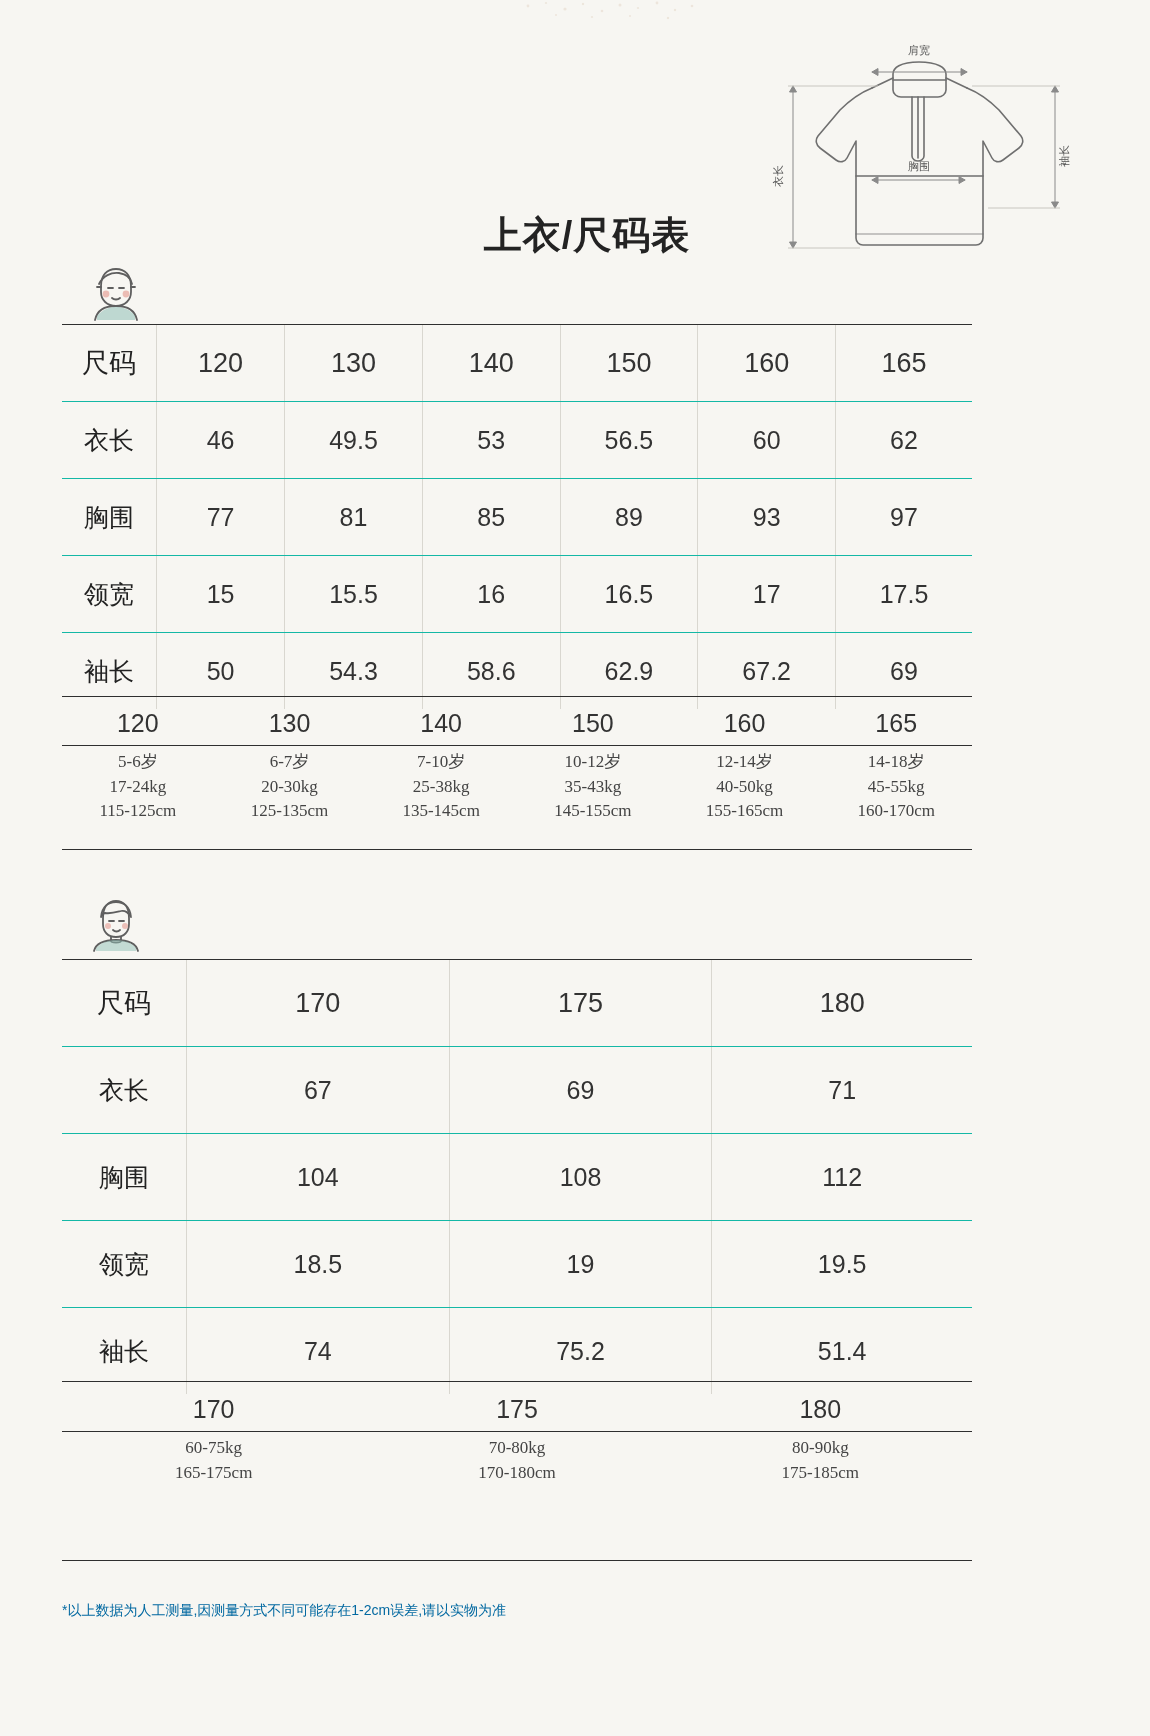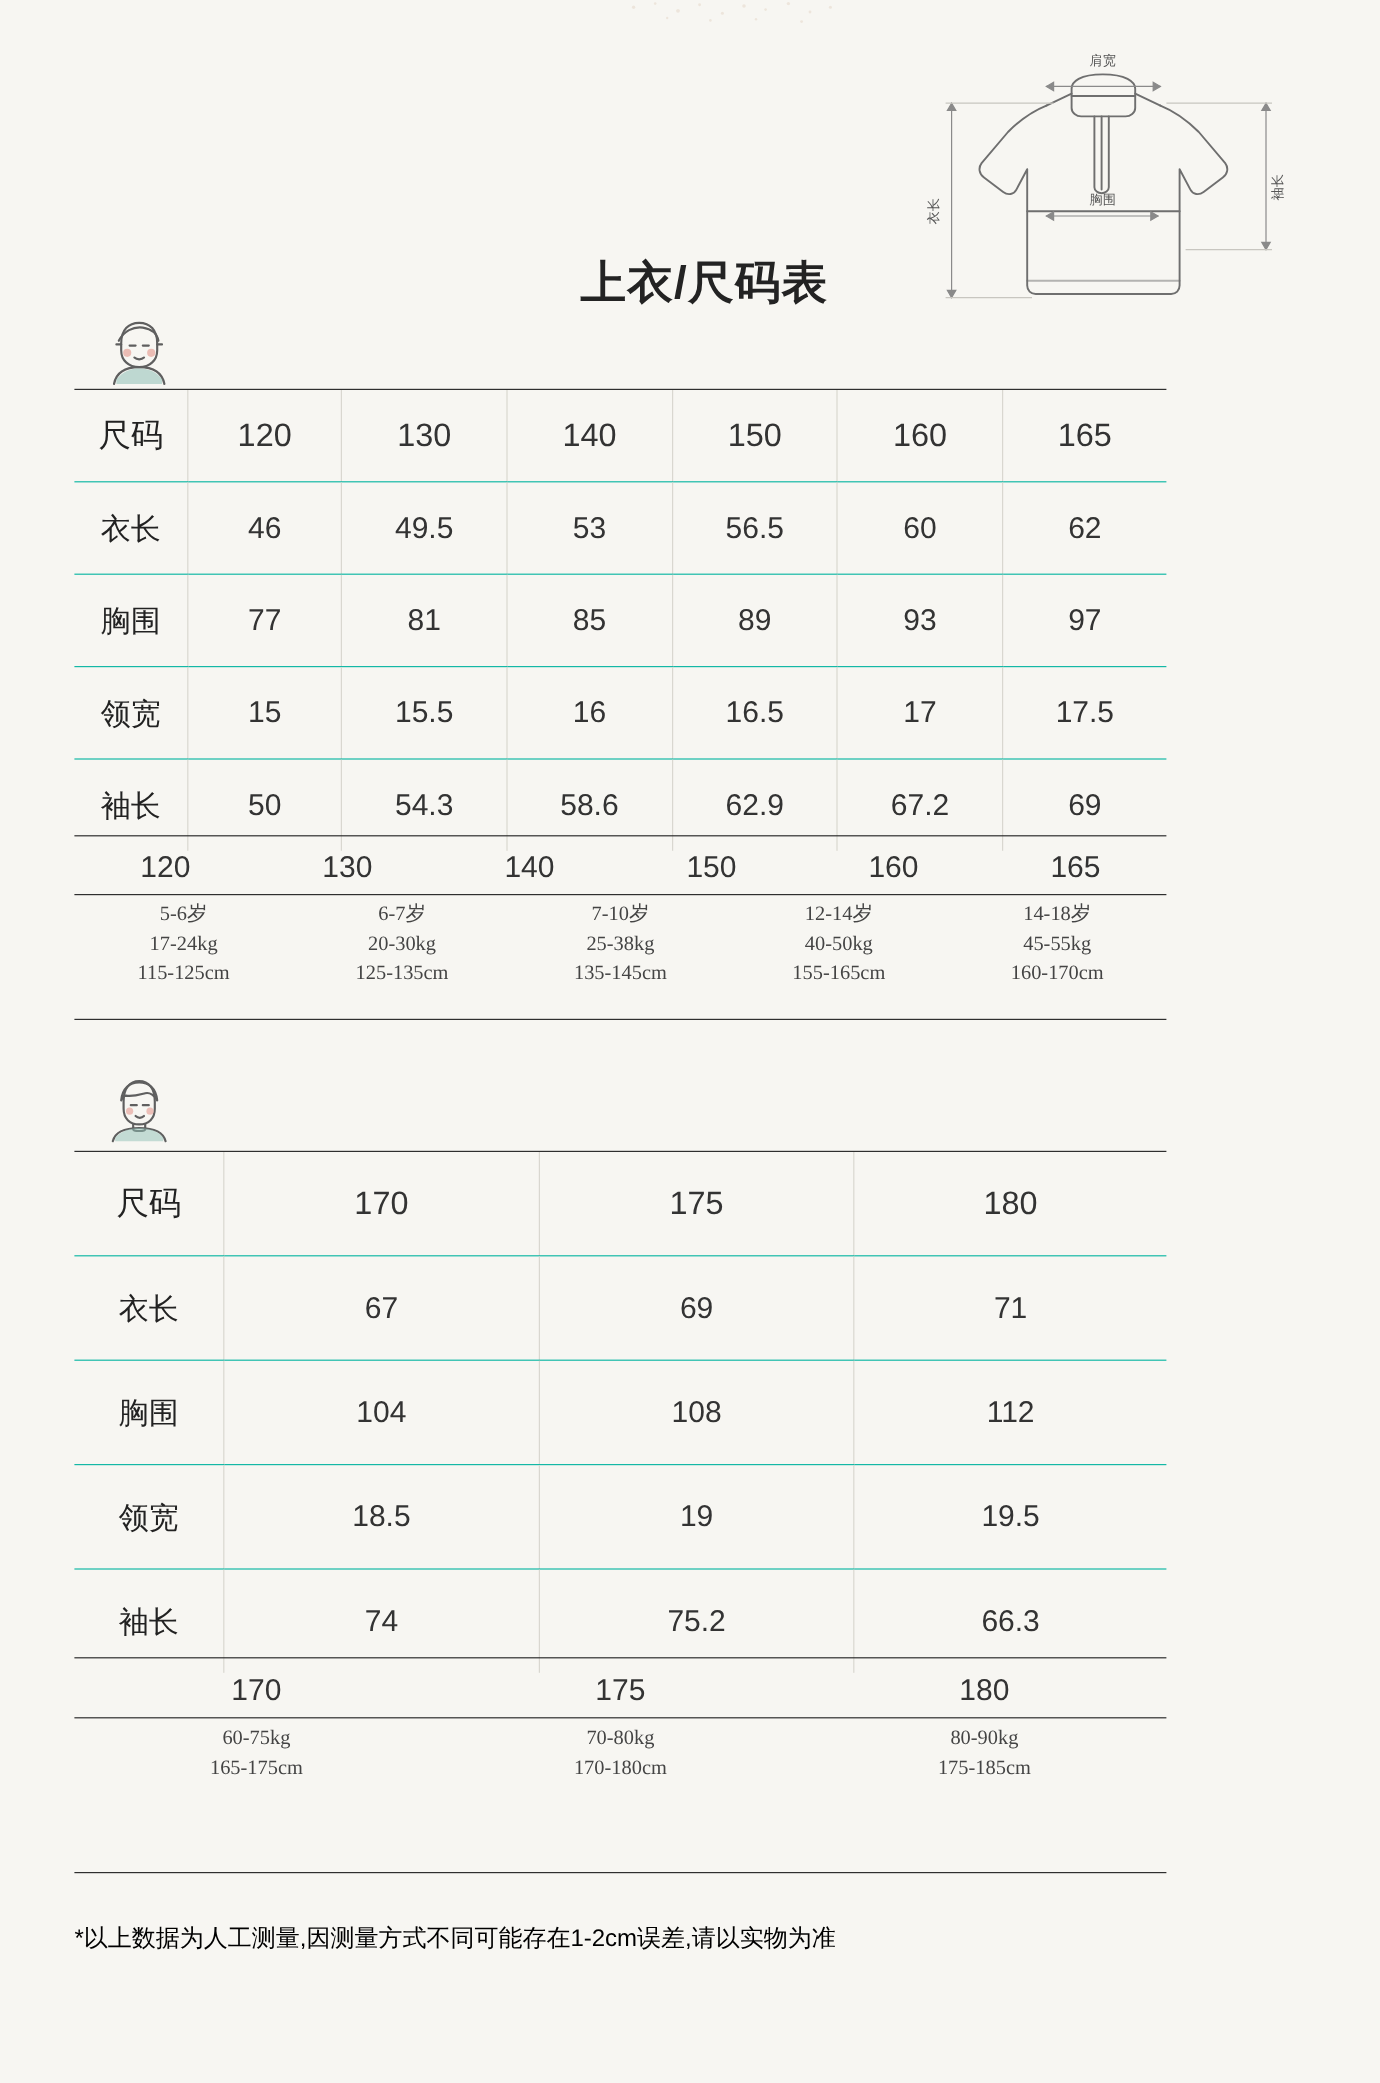--- a/index.html
+++ b/index.html
@@ -115,22 +115,22 @@
 
   
   #table-adult { top: 960px; left: 62px; width: 910px; }
   #table-adult td { height: 84px; }
   #table-adult td.rowhead { width: 122px; }
 
   .footnote {
     position: absolute;
     left: 62px;
     top: 1602px;
-    font-size: 20px;
-    color: #000000;
+    font-size: 14px;
+    color: #0369a1;
   }
   .top-speck {
     position: absolute;
     top: 0; left: 520px;
     width: 190px; height: 22px;
     opacity: .35;
   }
 </style>
 </head>
 <body>
@@ -306,20 +306,25 @@
         <div>6-7岁</div>
         <div>20-30kg</div>
         <div>125-135cm</div>
       </div>
       <div class="spec-cell spec-lines">
         <div>7-10岁</div>
         <div>25-38kg</div>
         <div>135-145cm</div>
       </div>
       <div class="spec-cell spec-lines">
+        <div>10-12岁</div>
+        <div>35-43kg</div>
+        <div>145-155cm</div>
+      </div>
+      <div class="spec-cell spec-lines">
         <div>12-14岁</div>
         <div>40-50kg</div>
         <div>155-165cm</div>
       </div>
       <div class="spec-cell spec-lines">
         <div>14-18岁</div>
         <div>45-55kg</div>
         <div>160-170cm</div>
       </div>
     </div>
@@ -370,21 +375,21 @@
       <tr>
         <td class="rowhead">领宽</td>
         <td>18.5</td>
         <td>19</td>
         <td>19.5</td>
       </tr>
       <tr>
         <td class="rowhead">袖长</td>
         <td>74</td>
         <td>75.2</td>
-        <td>66.3</td>
+        <td>51.4</td>
       </tr>
     </tbody>
   </table>
   <div class="table-rule" style="top:1381px;left:62px;width:910px;"></div>
 
   <div class="spec-strip" style="top:1386px;">
     <div class="spec-row">
       <div class="spec-cell spec-size">170</div>
       <div class="spec-cell spec-size">175</div>
       <div class="spec-cell spec-size">180</div>

